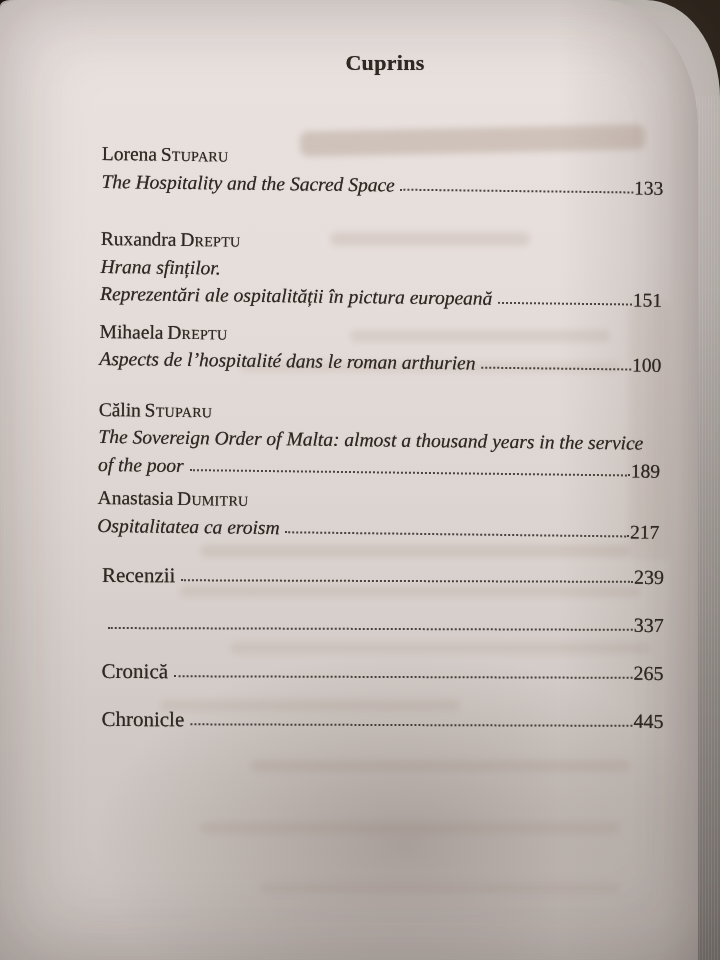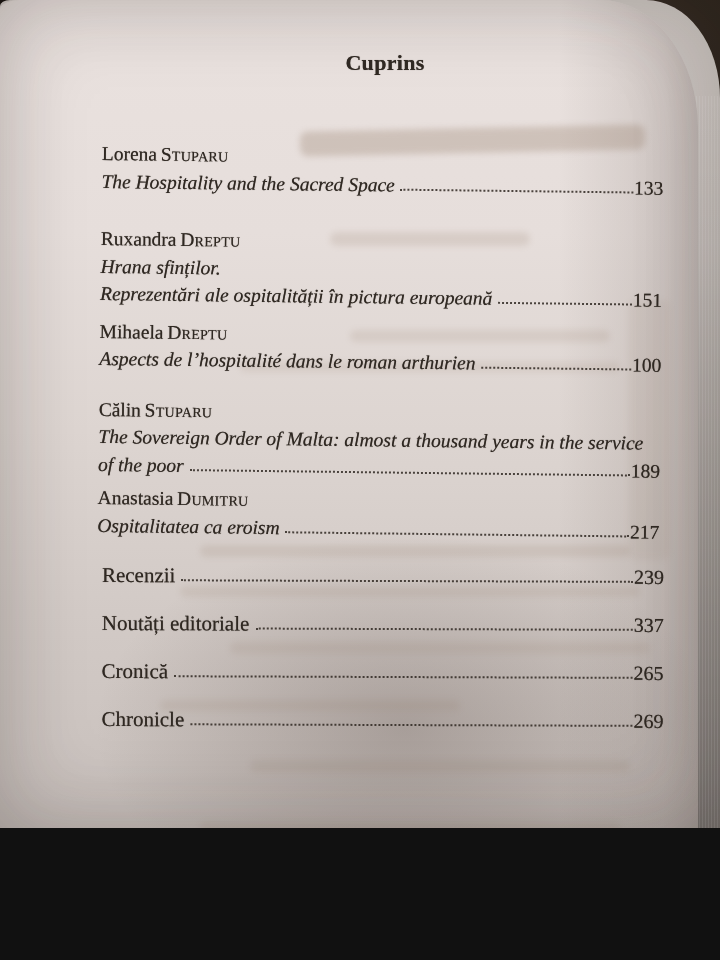--- a/index.html
+++ b/index.html
@@ -1,17 +1,17 @@
 <!DOCTYPE html>
 <html><head>
 <meta charset="utf-8">
 <style>
   html,body{margin:0;padding:0;background:#111;}
   .photo{
-    position:relative;width:720px;height:828px;overflow:hidden;
+    position:relative;width:720px;height:960px;overflow:hidden;
     background:radial-gradient(ellipse 420px 300px at 88% 4%, #352b22, #201a15 70%, #171310 100%);
     font-family:"Liberation Serif","DejaVu Serif",serif;
   }
   
   .edge-stack{
     position:absolute;inset:0;
     background:linear-gradient(180deg,#c9c2be 0%,#c4bdb9 30%,#aba49f 65%,#978f8b 100%);
     border-top-right-radius:74px 98px;
     border-top-left-radius:10px 6px;
   }
@@ -158,31 +158,30 @@
 
     </div>
 
     <div class="sections ink">
       <div class="srow">
         <span class="slabel">Recenzii</span>
         <span class="leader"></span>
         <span class="pnum">239</span>
       </div>
       <div class="srow">
-        <span class="slabel">Noutăți editoriale</span>
         <span class="leader"></span>
         <span class="pnum">337</span>
       </div>
       <div class="srow">
         <span class="slabel">Cronică</span>
         <span class="leader"></span>
         <span class="pnum">265</span>
       </div>
       <div class="srow">
         <span class="slabel">Chronicle</span>
         <span class="leader"></span>
-        <span class="pnum">269</span>
+        <span class="pnum">445</span>
       </div>
     </div>
 
   </div>
   <div class="vignette"></div>
 </div>
 
 </body></html>

